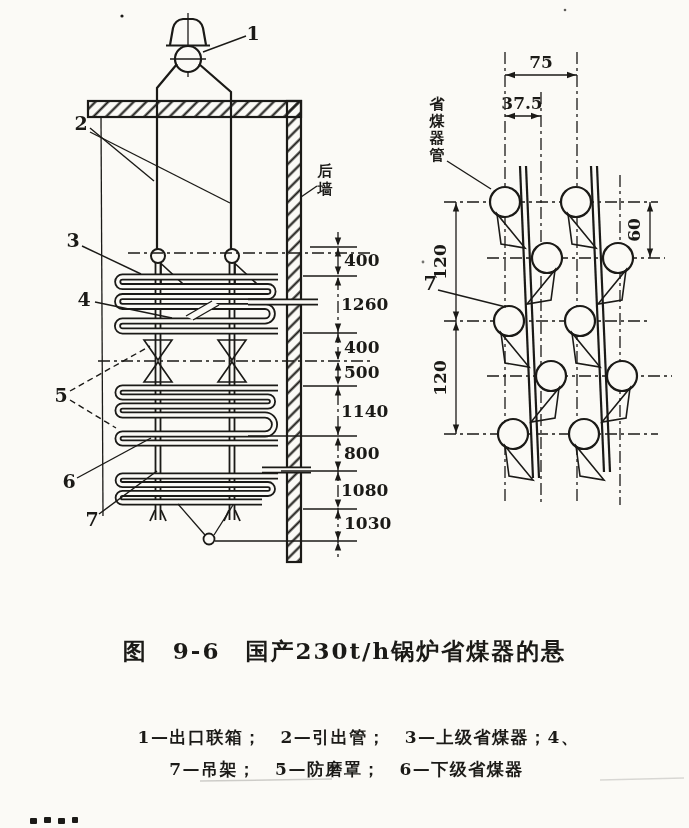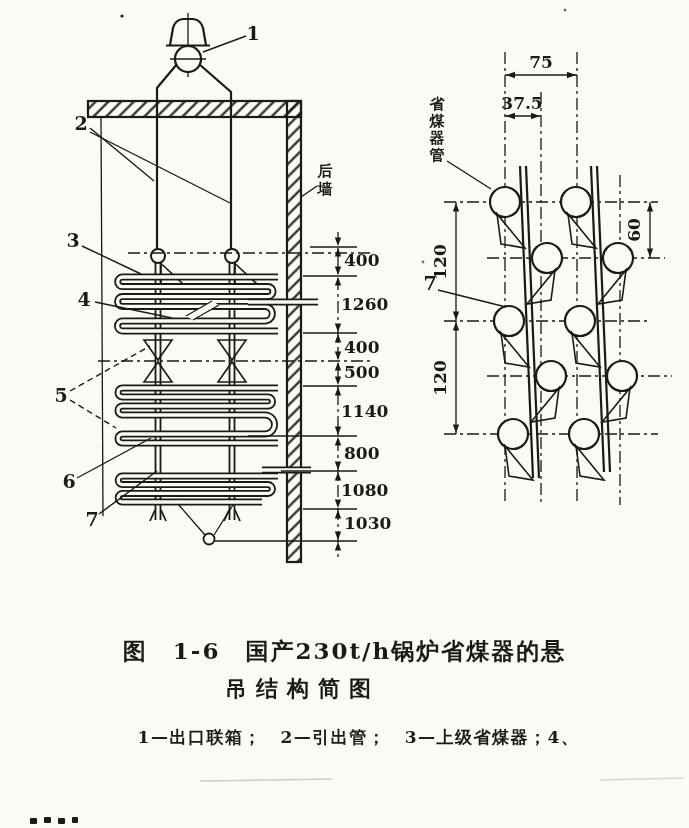--- a/index.html
+++ b/index.html
@@ -290,16 +290,16 @@
     <circle cx="423" cy="262" r="1.4" opacity="0.6"></circle>
     <rect x="30" y="818" width="7" height="6" rx="1"></rect>
     <rect x="44" y="817" width="7" height="6" rx="1"></rect>
     <rect x="58" y="818" width="7" height="6" rx="1"></rect>
     <rect x="72" y="817" width="6" height="6" rx="1"></rect>
     <line x1="200" y1="781" x2="332" y2="779" stroke="#1b1a17" stroke-width="1.5" opacity="0.2"></line>
     <line x1="600" y1="780" x2="684" y2="778" stroke="#1b1a17" stroke-width="1.5" opacity="0.15"></line>
   </g>
 </svg>
 
-  <div class="cap cap1">图　1-6　国产230t/h锅炉省煤器的悬</div>
-  <div class="cap cap2">吊结构简图</div>
+  <div class="cap cap1">图　9-6　国产230t/h锅炉省煤器的悬</div>
   <div class="cap leg leg1">1—出口联箱；　2—引出管；　3—上级省煤器；4、</div>
+  <div class="cap leg leg2">7—吊架；　5—防磨罩；　6—下级省煤器</div>
 </div>
 
 </body></html>

